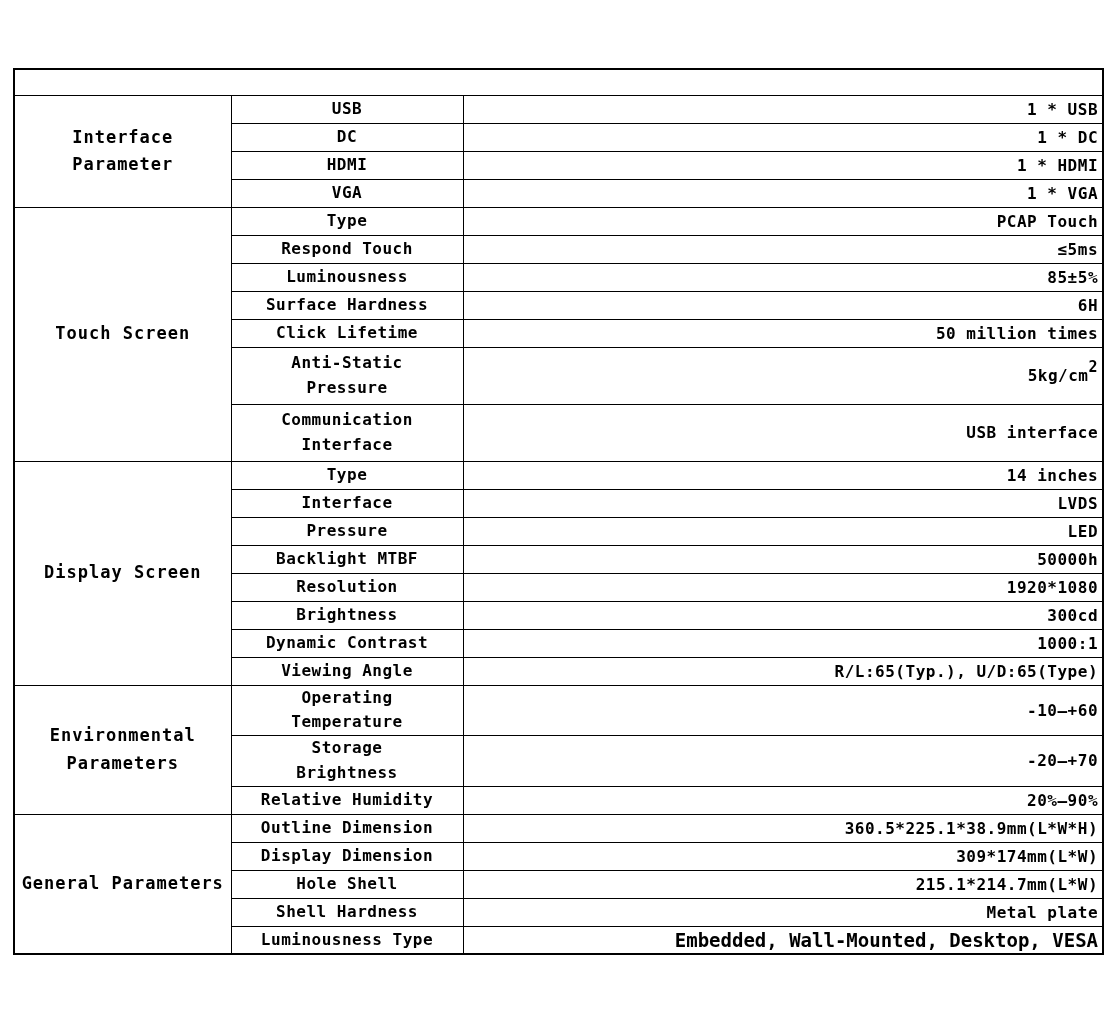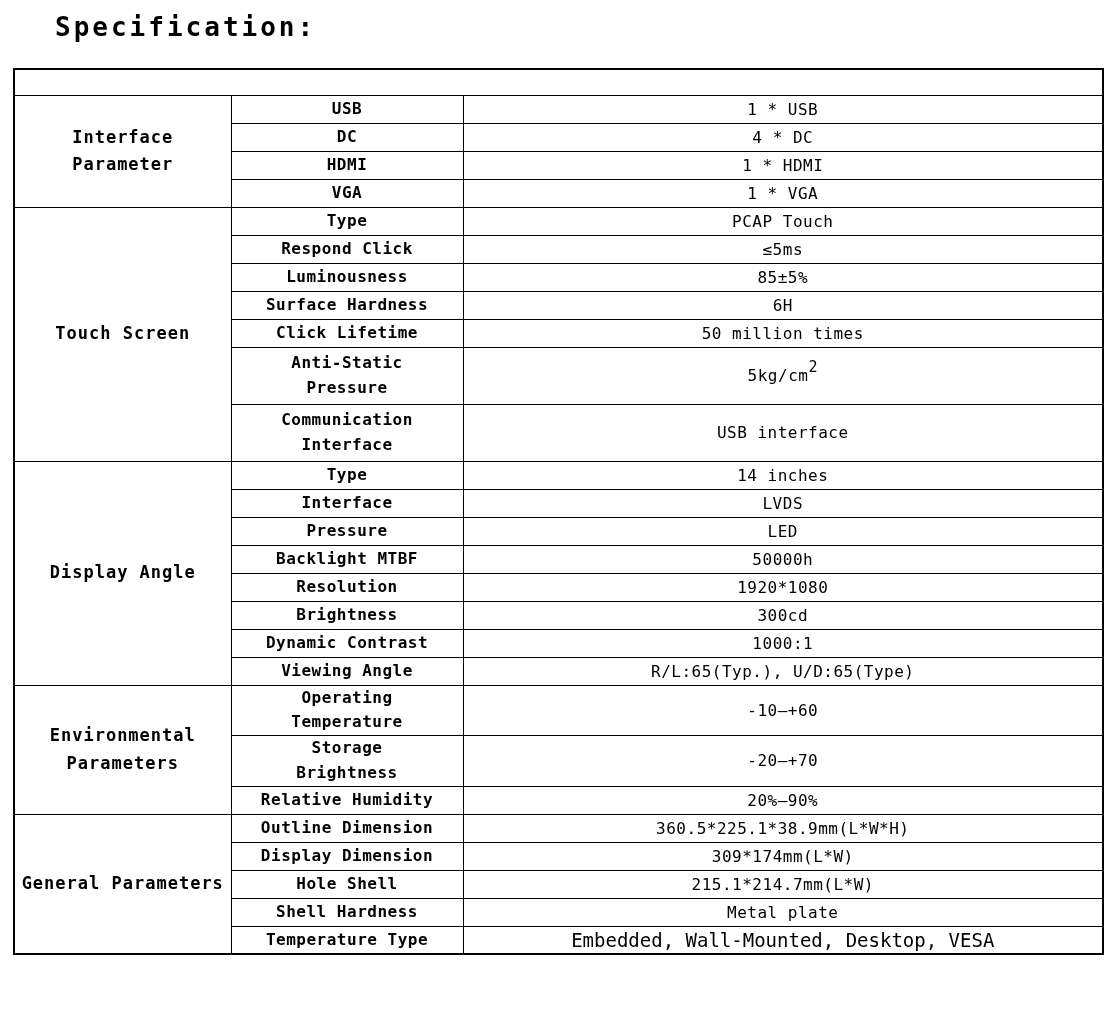--- a/index.html
+++ b/index.html
@@ -61,39 +61,38 @@
   td.lbl {
     font-weight: bold;
     font-size: 16px;
     text-align: center;
     vertical-align: middle;
     white-space: pre-line;
     letter-spacing: 0.5px;
     line-height: 1.55;
   }
   td.val {
-    font-weight: normal;
+    font-weight: bold;
     font-size: 16px;
-    text-align: center;
+    text-align: right;
     vertical-align: middle;
     letter-spacing: 0.5px;
   }
   td.val .sup {
     position: relative;
     top: -9px;
     font-size: 15px;
   }
   tr.r-last td.val { font-size: 19px; letter-spacing: 0; }
 </style>
 </head>
 <body>
 
 <div class="page">
 
-  <h1 class="title">Specification:</h1>
 
   <table class="spec-table">
     <colgroup>
         <col class="c1">
         <col class="c2">
         <col class="c3">
       </colgroup>
     <tbody>
 
       <tr class="r-empty">
@@ -101,38 +100,38 @@
       </tr>
 
       <tr class="r-std">
         <td class="cat" rowspan="4">Interface
 Parameter</td>
         <td class="lbl">USB</td>
         <td class="val">1 * USB</td>
       </tr>
       <tr class="r-std">
         <td class="lbl">DC</td>
-        <td class="val">4 * DC</td>
+        <td class="val">1 * DC</td>
       </tr>
       <tr class="r-std">
         <td class="lbl">HDMI</td>
         <td class="val">1 * HDMI</td>
       </tr>
       <tr class="r-std">
         <td class="lbl">VGA</td>
         <td class="val">1 * VGA</td>
       </tr>
 
       <tr class="r-std">
         <td class="cat" rowspan="7">Touch Screen</td>
         <td class="lbl">Type</td>
         <td class="val">PCAP Touch</td>
       </tr>
       <tr class="r-std">
-        <td class="lbl">Respond Click</td>
+        <td class="lbl">Respond Touch</td>
         <td class="val">≤5ms</td>
       </tr>
       <tr class="r-std">
         <td class="lbl">Luminousness</td>
         <td class="val">85±5%</td>
       </tr>
       <tr class="r-std">
         <td class="lbl">Surface Hardness</td>
         <td class="val">6H</td>
       </tr>
@@ -145,21 +144,21 @@
 Pressure</td>
         <td class="val"><span>5kg/cm</span><span class="sup">2</span></td>
       </tr>
       <tr class="r-tall">
         <td class="lbl">Communication
 Interface</td>
         <td class="val">USB interface</td>
       </tr>
 
       <tr class="r-std">
-        <td class="cat" rowspan="8">Display Angle</td>
+        <td class="cat" rowspan="8">Display Screen</td>
         <td class="lbl">Type</td>
         <td class="val">14 inches</td>
       </tr>
       <tr class="r-std">
         <td class="lbl">Interface</td>
         <td class="val">LVDS</td>
       </tr>
       <tr class="r-std">
         <td class="lbl">Pressure</td>
         <td class="val">LED</td>
@@ -213,19 +212,19 @@
       </tr>
       <tr class="r-std">
         <td class="lbl">Hole Shell</td>
         <td class="val">215.1*214.7mm(L*W)</td>
       </tr>
       <tr class="r-std">
         <td class="lbl">Shell Hardness</td>
         <td class="val">Metal plate</td>
       </tr>
       <tr class="r-std r-last">
-        <td class="lbl">Temperature Type</td>
+        <td class="lbl">Luminousness Type</td>
         <td class="val">Embedded, Wall-Mounted, Desktop, VESA</td>
       </tr>
 
     </tbody>
   </table>
 </div>
 
 </body></html>

